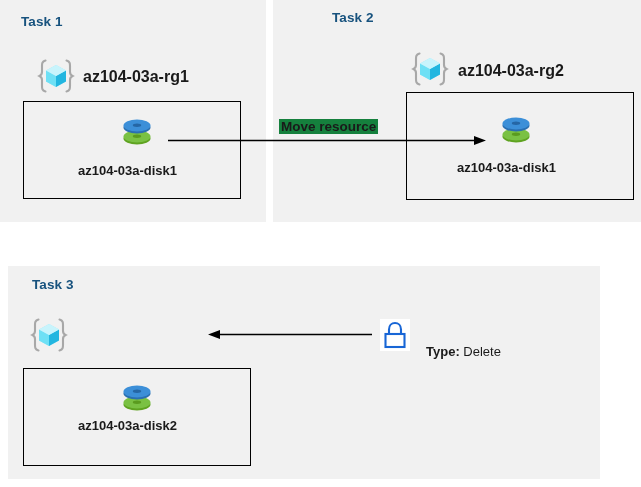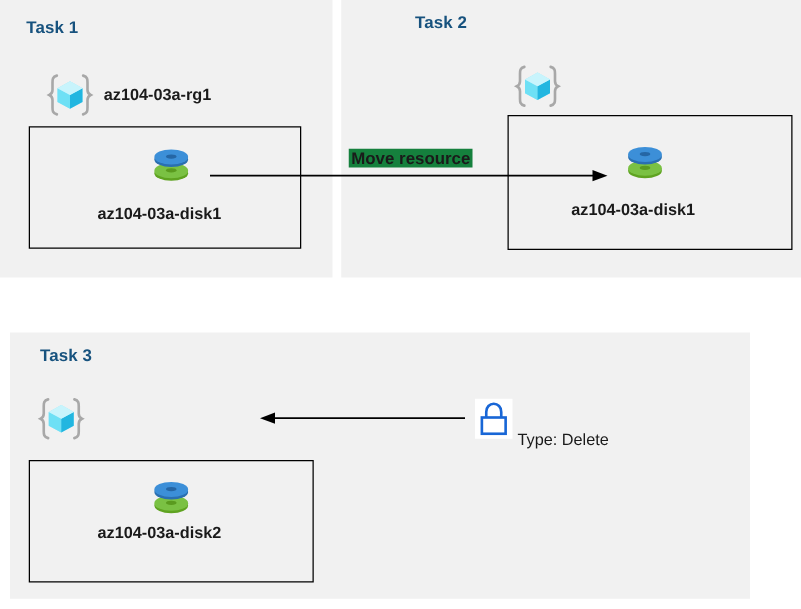--- a/index.html
+++ b/index.html
@@ -60,21 +60,21 @@
   }
   .rg-icon svg { display: block; width: 38px; height: 38px; }
 
   #icon-rg1 { left: 37px;  top: 57px; }
   #icon-rg2 { left: 411px; top: 50px; }
   #icon-rg3 { left: 30px;  top: 316px; }
 
   
   .rg-label {
     position: absolute;
-    font-size: 13px;
+    font-size: 16px;
     font-weight: bold;
     color: #1a1a1a;
     white-space: nowrap;
   }
   #label-rg1 { left: 83px;  top: 68px; }
   #label-rg2 { left: 458px; top: 62px; }
   #label-rg3 { left: 84px;  top: 327px; }
 
   
   .disk-icon {
@@ -147,21 +147,22 @@
   }
   #label-lock-type {
     position: absolute;
     left: 414px;
     top: 344px;
     font-size: 13px;
     color: #1a1a1a;
     white-space: nowrap;
   }
   #label-lock-type .k {
-    font-weight: normal;
+    font-weight: bold;
+    margin-left: 12px;
   }
 </style>
 </head>
 <body>
 
 <div id="canvas">
 
   <div class="panel" id="panel-task1"></div>
   <div class="panel-title" id="title-task1">Task 1</div>
 
@@ -199,20 +200,21 @@
     <svg viewBox="0 0 38 38" xmlns="http://www.w3.org/2000/svg">
       <path d="M8.5 3.5 C5 4.5 5 6.5 5 9 L5 15 C5 17.5 3.5 18.5 2.5 19 C3.5 19.5 5 20.5 5 23 L5 29 C5 31.5 5 33.5 8.5 34.5" fill="none" stroke="#a8a8a8" stroke-width="2.1" stroke-linecap="round"></path>
       <path d="M29.5 3.5 C33 4.5 33 6.5 33 9 L33 15 C33 17.5 34.5 18.5 35.5 19 C34.5 19.5 33 20.5 33 23 L33 29 C33 31.5 33 33.5 29.5 34.5" fill="none" stroke="#a8a8a8" stroke-width="2.1" stroke-linecap="round"></path>
       <polygon points="19,8 29,13.5 29,24.5 19,30 9,24.5 9,13.5" fill="#9ce8f8"></polygon>
       <polygon points="19,8 29,13.5 19,19" fill="#bff2fb"></polygon>
       <polygon points="9,13.5 19,19 19,30 9,24.5" fill="#6ee0f5"></polygon>
       <polygon points="29,13.5 29,24.5 19,30 19,19" fill="#22b6e0"></polygon>
       <polygon points="19,8 29,13.5 19,19 9,13.5" fill="#c8f4fc"></polygon>
     </svg>
   </div>
+  <div class="rg-label" id="label-rg2">az104-03a-rg2</div>
 
   <div class="rg-box" id="box-rg2"></div>
 
   <div class="disk-icon" id="icon-disk2">
     <svg viewBox="0 0 40 40" xmlns="http://www.w3.org/2000/svg">
       <ellipse cx="20" cy="26.5" rx="13.5" ry="6" fill="#5fa321"></ellipse>
       <ellipse cx="20" cy="24.5" rx="13.5" ry="6" fill="#7ac143"></ellipse>
       <ellipse cx="20" cy="24.2" rx="4.2" ry="1.7" fill="#5a9b1f"></ellipse>
       <ellipse cx="20" cy="15.5" rx="13.5" ry="6" fill="#2a6fb0"></ellipse>
       <ellipse cx="20" cy="13.5" rx="13.5" ry="6" fill="#3c8fd8"></ellipse>

